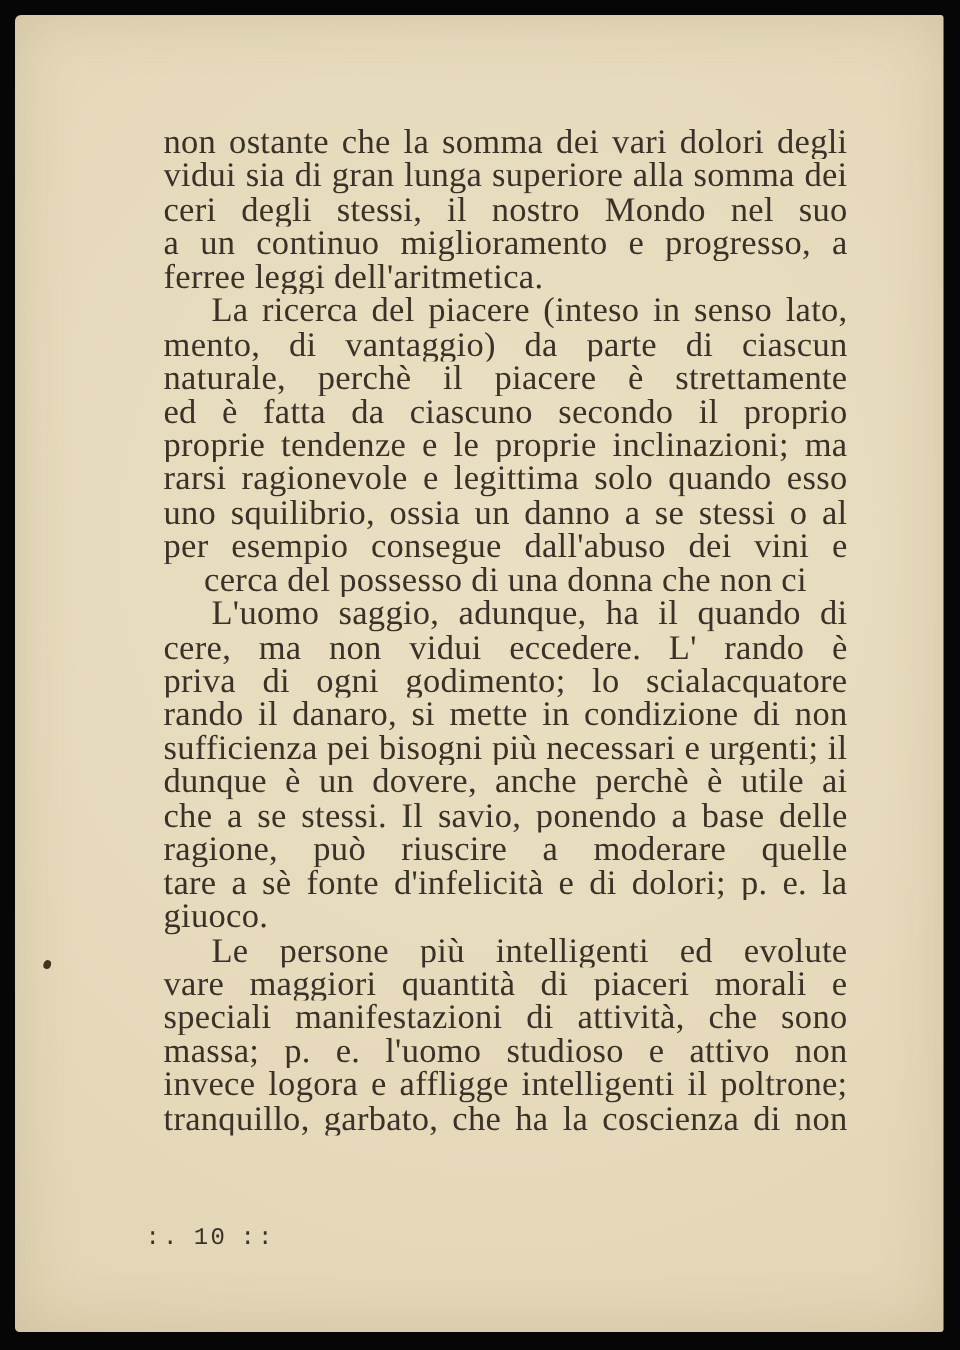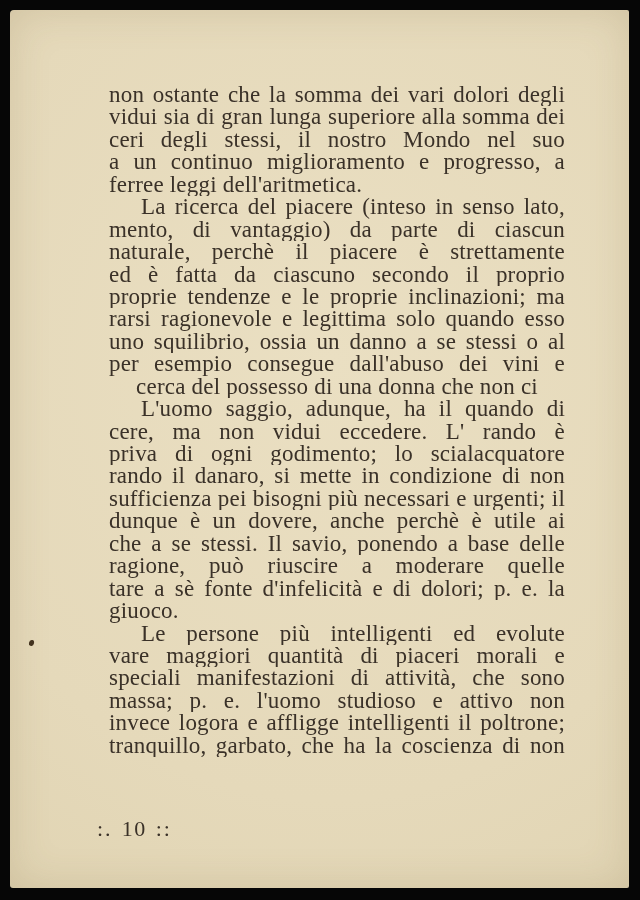--- a/index.html
+++ b/index.html
@@ -34,23 +34,24 @@
     text-align-last: justify;
     text-justify: inter-word;
     overflow: hidden;
   }
   .line.no-just { text-align: center; text-align-last: left; }
   .line.indent { text-indent: 32px; }
   .it { }
   .footer {
     position: absolute;
     left: 87px; top: 806px;
-    font-size: 22px;
+    font-size: 16px;
     color: var(--ink, #3a3128);
     letter-spacing: 1.5px;
+    font-family: Liberation Mono, monospace;
   }
   .footer .deco { letter-spacing: 2px; }
   .footer .num { margin: 0 9px; font-variant: small-caps; }
   .ink-speck {
     position: absolute;
     left: 19px; top: 630px;
     width: 5px; height: 6px;
     background: #43331f;
     border-radius: 60% 50% 55% 45%;
     transform: rotate(12deg);

